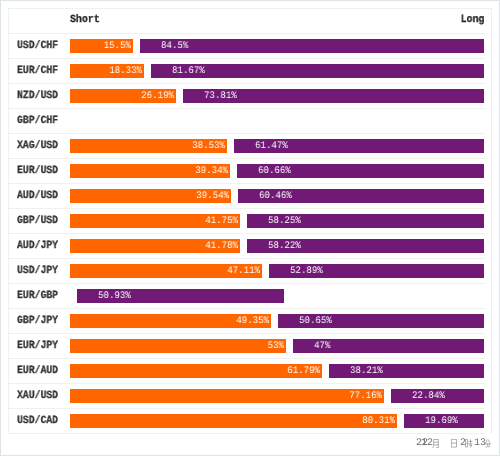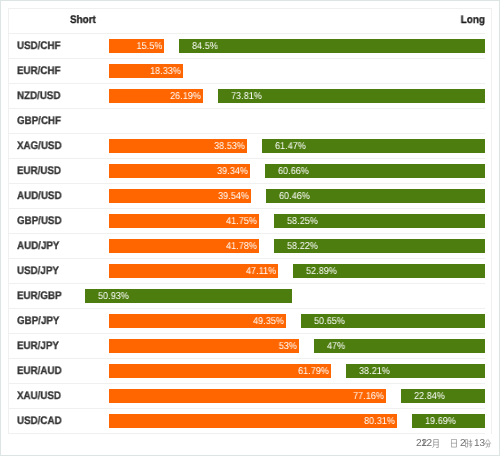--- a/index.html
+++ b/index.html
@@ -11,20 +11,21 @@
     text-rendering: geometricPrecision;
   }
   #tswrap { position: absolute; left: -1px; top: 435px; width: 500px; height: 16px; }
   #card {
     position: absolute;
     left: 0; top: 0;
     width: 500px; height: 456px;
     border: 1px solid #dce4e4;
     background: #ffffff;
     box-sizing: border-box;
+    font-family: Liberation Mono, monospace;
   }
 
   #table {
     position: absolute;
     left: 7px; top: 7px;
     width: 484px;
     border: 1px solid #f0f0f0;
     border-bottom: none;
     box-sizing: border-box;
     padding-right: 6.5px;
@@ -64,22 +65,22 @@
   .bar {
     height: 14px;
     display: flex;
     align-items: center;
     font-size: 10px;
     color: #ffffff;
     box-sizing: border-box;
     overflow: hidden;
     white-space: nowrap;
   }
-  .bar.short { background: #ff6600; justify-content: flex-end; padding-right: 2px; margin-left: 39px; }
-  .bar.long  { background: #4d7c0f; justify-content: flex-start; padding-left: 13px; margin-left: 8px; }
+  .bar.short { background: #ff6600; justify-content: flex-end; padding-right: 2px; }
+  .bar.long  { background: #701a75; justify-content: flex-start; padding-left: 21px; }
   .bar span { display:inline-block; transform: scaleX(0.91); will-change: transform; }
   .bar.short span { transform-origin: right center; }
   .bar.long span { transform-origin: left center; }
   .gap { width: 7px; flex: none; }
   .hdrlabel {
     font-size: 11px; font-weight: bold; color: #1f1f1f;
     position: relative; top: -1.2px;
     display: inline-block;
   }
   .hdrlabel i { font-style: normal; display:inline-block; transform: scaleX(0.9); will-change: transform; -webkit-text-stroke: 0.3px #1f1f1f; }
@@ -125,20 +126,23 @@
             </div>
           </div>
         </div>
         <div class="row">
           <div class="label"><span>EUR/CHF</span></div>
           <div class="bars">
             <div class="bar short" style="width:calc((100% - 7px) * 0.1833)">
               <span>18.33%</span>
             </div>
             <div class="gap"></div>
+            <div class="bar long" style="width:calc((100% - 7px) * 0.8167)">
+              <span>81.67%</span>
+            </div>
           </div>
         </div>
         <div class="row">
           <div class="label"><span>NZD/USD</span></div>
           <div class="bars">
             <div class="bar short" style="width:calc((100% - 7px) * 0.2619)">
               <span>26.19%</span>
             </div>
             <div class="gap"></div>
             <div class="bar long" style="width:calc((100% - 7px) * 0.7381)">

